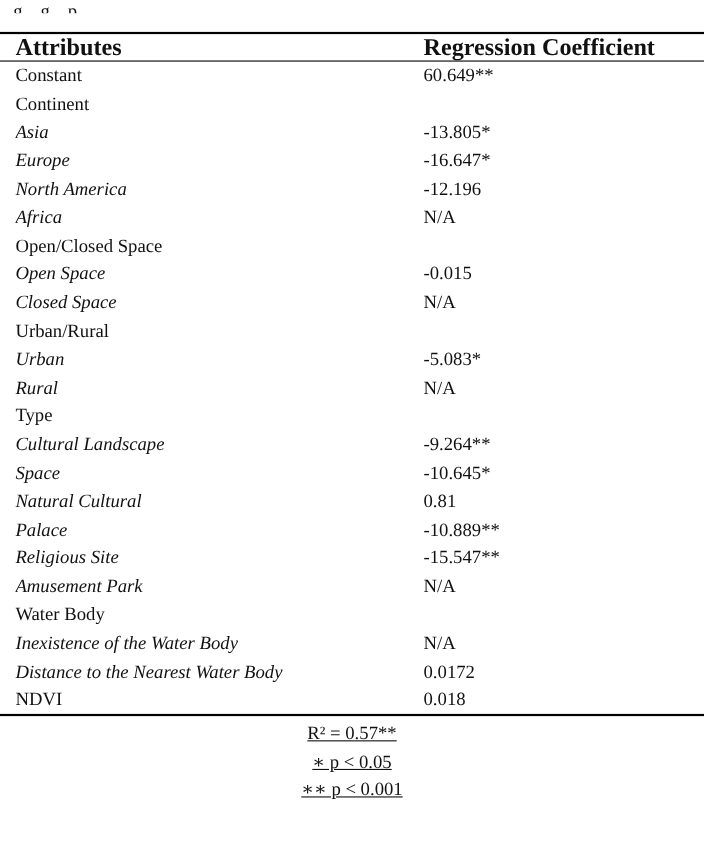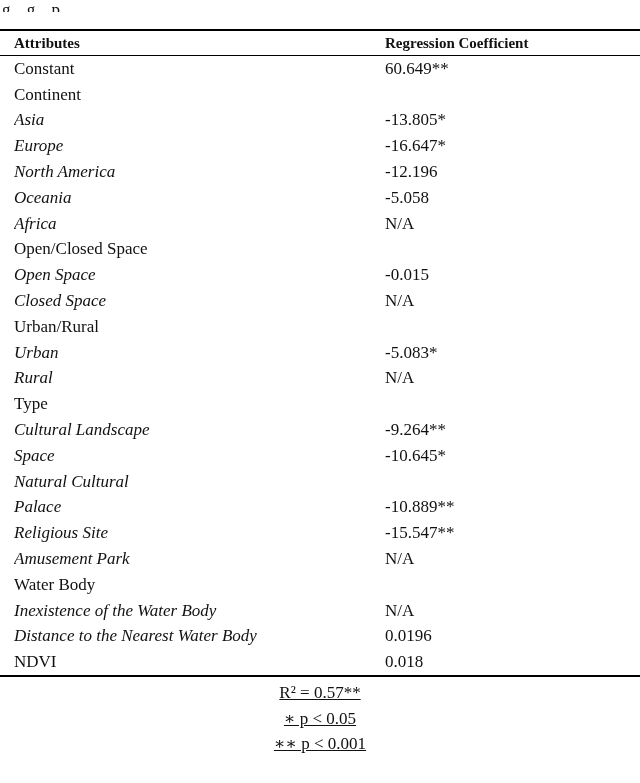--- a/index.html
+++ b/index.html
@@ -18,21 +18,21 @@
   }
   .page {
     width: 640px;
     height: 783px;
     position: relative;
   }
   
   .top-clip {
     height: 12px;
     overflow: hidden;
-    padding-left: 2px;
+    padding-left: 12px;
   }
   .top-clip span {
     display: inline-block;
     margin-top: -13px;
     line-height: 22px;
     letter-spacing: 6px;
     font-size: 17px;
   }
   .table-wrap {
     margin-top: 17px;
@@ -45,21 +45,21 @@
   .rule.thin  { height: 1px; }
   .row {
     display: flex;
     align-items: center;
     height: 25.8px;
     padding-left: 14px;
   }
   .header-row {
     height: 24px;
     font-weight: bold;
-    font-size: 15px;
+    font-size: 22px;
   }
   .cell.attr {
     flex: 0 0 371px;
     width: 371px;
     white-space: nowrap;
     overflow: hidden;
   }
   .cell.coef {
     flex: 1;
     text-align: left;
@@ -110,24 +110,20 @@
         </div>
         <div class="row">
           <span class="cell attr italic">Europe</span>
           <span class="cell coef">-16.647*</span>
         </div>
         <div class="row">
           <span class="cell attr italic">North America</span>
           <span class="cell coef">-12.196</span>
         </div>
         <div class="row">
-          <span class="cell attr italic">Oceania</span>
-          <span class="cell coef">-5.058</span>
-        </div>
-        <div class="row">
           <span class="cell attr italic">Africa</span>
           <span class="cell coef">N/A</span>
         </div>
         <div class="row">
           <span class="cell attr">Open/Closed Space</span>
           <span class="cell coef"></span>
         </div>
         <div class="row">
           <span class="cell attr italic">Open Space</span>
           <span class="cell coef">-0.015</span>
@@ -155,20 +151,21 @@
         <div class="row">
           <span class="cell attr italic">Cultural Landscape</span>
           <span class="cell coef">-9.264**</span>
         </div>
         <div class="row">
           <span class="cell attr italic">Space</span>
           <span class="cell coef">-10.645*</span>
         </div>
         <div class="row">
           <span class="cell attr italic">Natural Cultural</span>
+          <span class="cell coef">0.81</span>
         </div>
         <div class="row">
           <span class="cell attr italic">Palace</span>
           <span class="cell coef">-10.889**</span>
         </div>
         <div class="row">
           <span class="cell attr italic">Religious Site</span>
           <span class="cell coef">-15.547**</span>
         </div>
         <div class="row">
@@ -178,21 +175,21 @@
         <div class="row">
           <span class="cell attr">Water Body</span>
           <span class="cell coef"></span>
         </div>
         <div class="row">
           <span class="cell attr italic">Inexistence of the Water Body</span>
           <span class="cell coef">N/A</span>
         </div>
         <div class="row">
           <span class="cell attr italic">Distance to the Nearest Water Body</span>
-          <span class="cell coef">0.0196</span>
+          <span class="cell coef">0.0172</span>
         </div>
         <div class="row">
           <span class="cell attr">NDVI</span>
           <span class="cell coef">0.018</span>
         </div>
       </div>
 
     <div class="rule thick"></div>
 
     <div class="footer">

